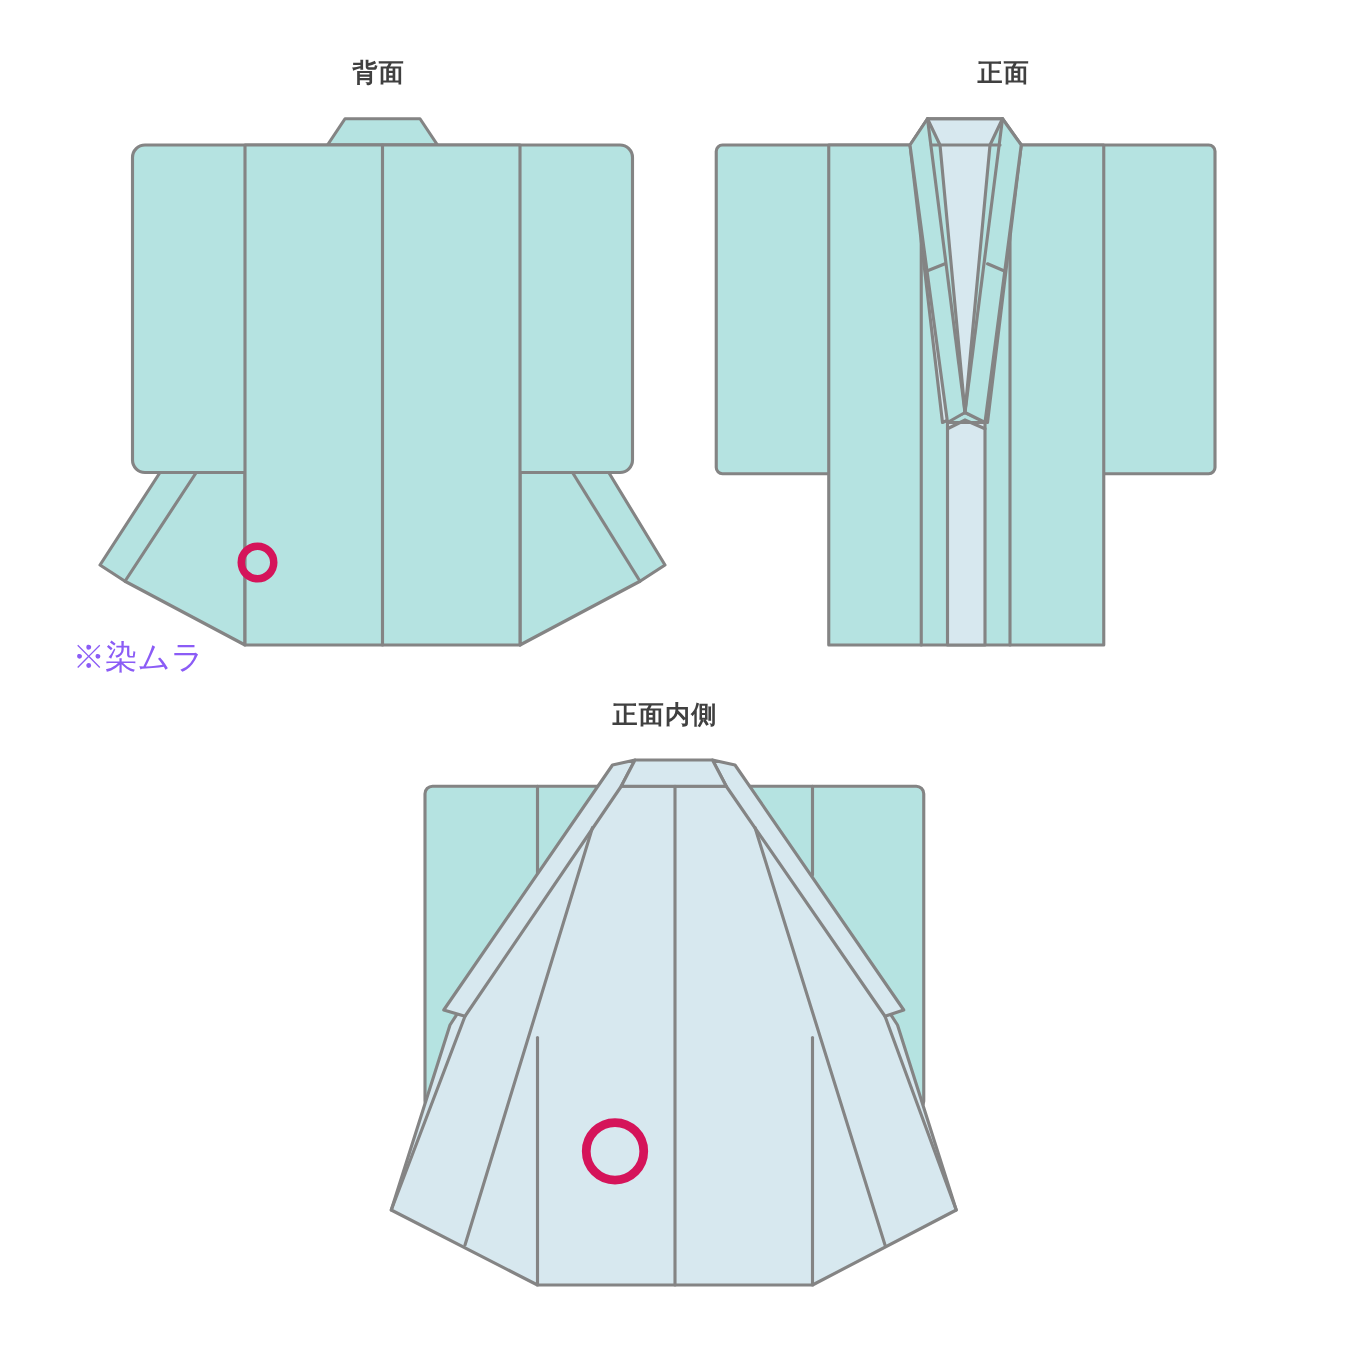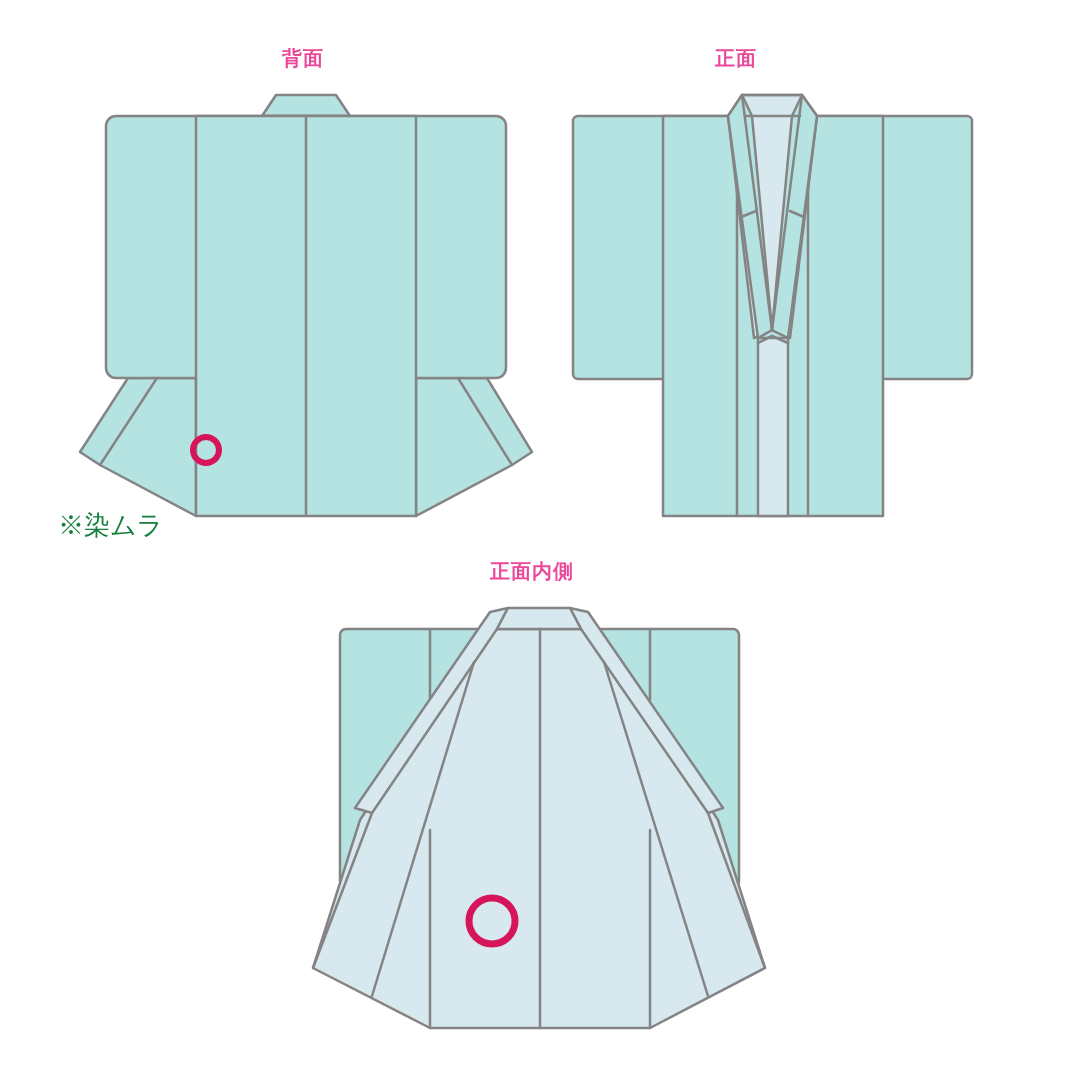--- a/index.html
+++ b/index.html
@@ -12,34 +12,34 @@
       height: 1080px;
       position: relative;
       overflow: hidden;
       font-family: "DejaVu Sans", sans-serif;
     }
     .view-title {
       position: absolute;
       font-family: "DejaVu Sans", sans-serif;
       font-weight: bold;
       font-size: 20px;
-      color: #ec4899;
+      color: #404040;
       text-align: center;
       letter-spacing: 1px;
     }
     #title-back { left: 203px; top: 45px; width: 200px; }
-    #title-front { left: 636px; top: 45px; width: 200px; }
+    #title-front { left: 703px; top: 45px; width: 200px; }
     #title-inner { left: 432px; top: 558px; width: 200px; }
     .note {
       position: absolute;
       left: 58px;
       top: 508px;
       font-family: Liberation Serif, serif;
       font-size: 26px;
-      color: #15803d;
+      color: #8b5cf6;
     }
     svg.canvas {
       position: absolute;
       left: 0;
       top: 0;
       width: 1080px;
       height: 1080px;
     }
     .shell { fill: #b5e3e1; stroke: #848484; stroke-width: 2.5; stroke-linejoin: round; }
     .lining { fill: #d7e8ef; stroke: #848484; stroke-width: 2.5; stroke-linejoin: round; }

